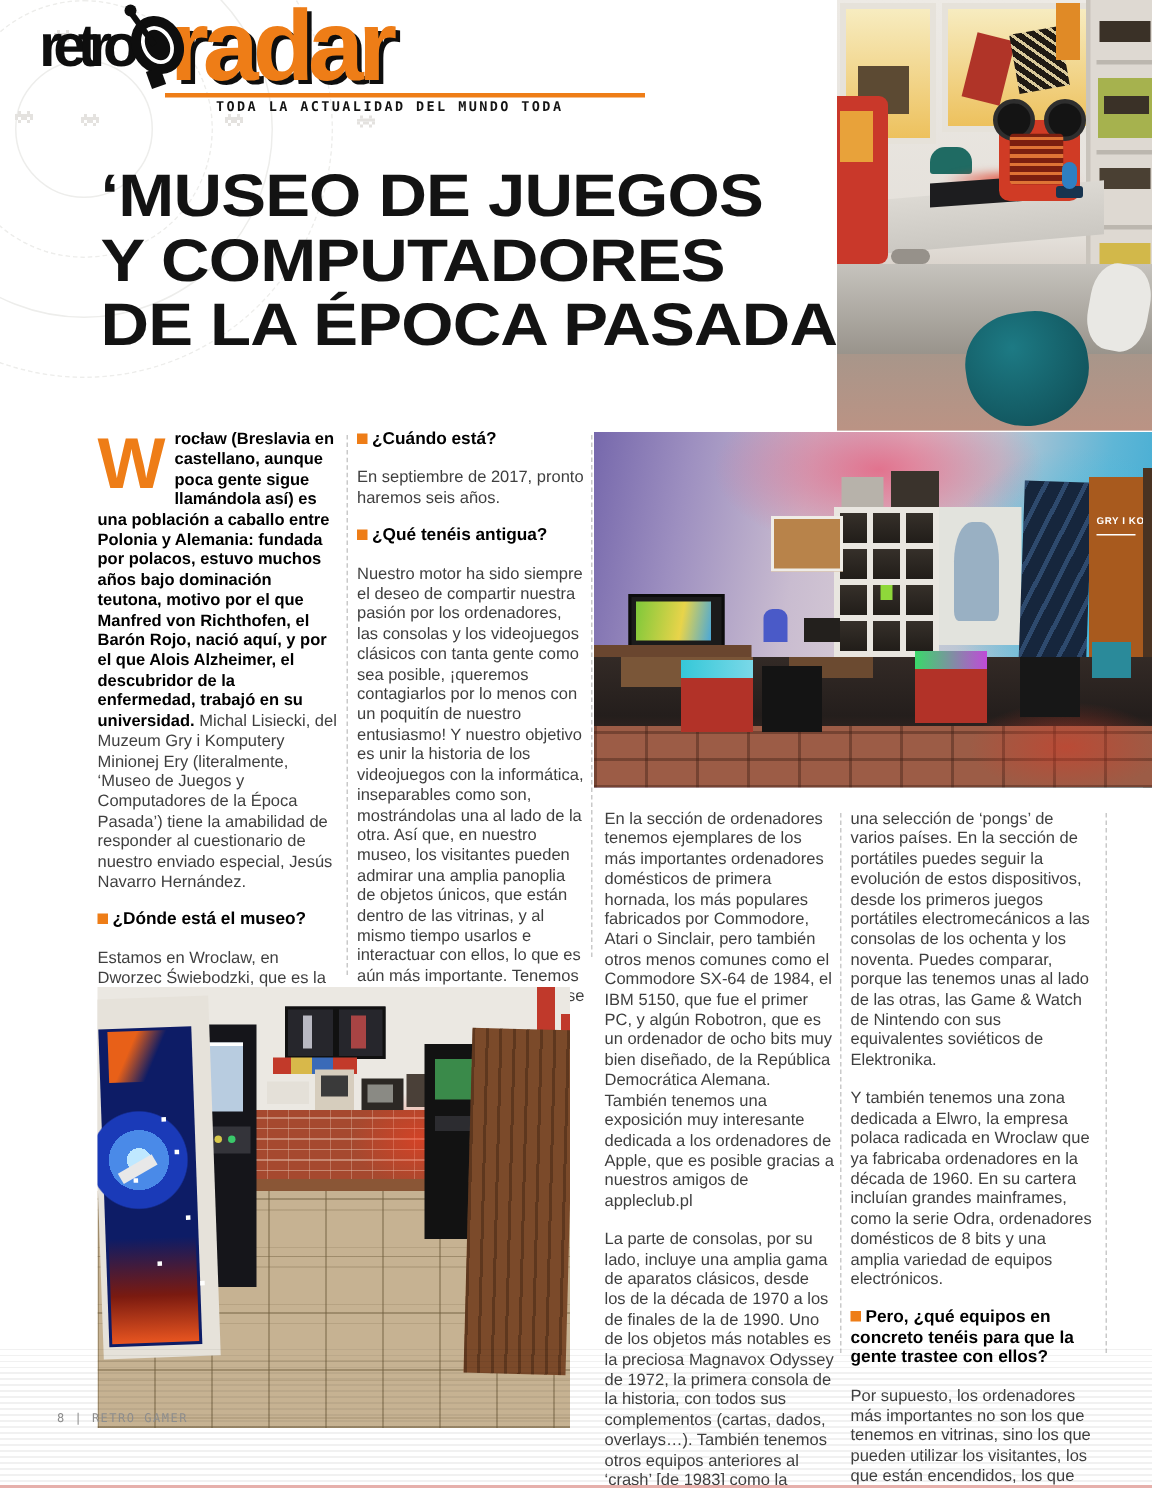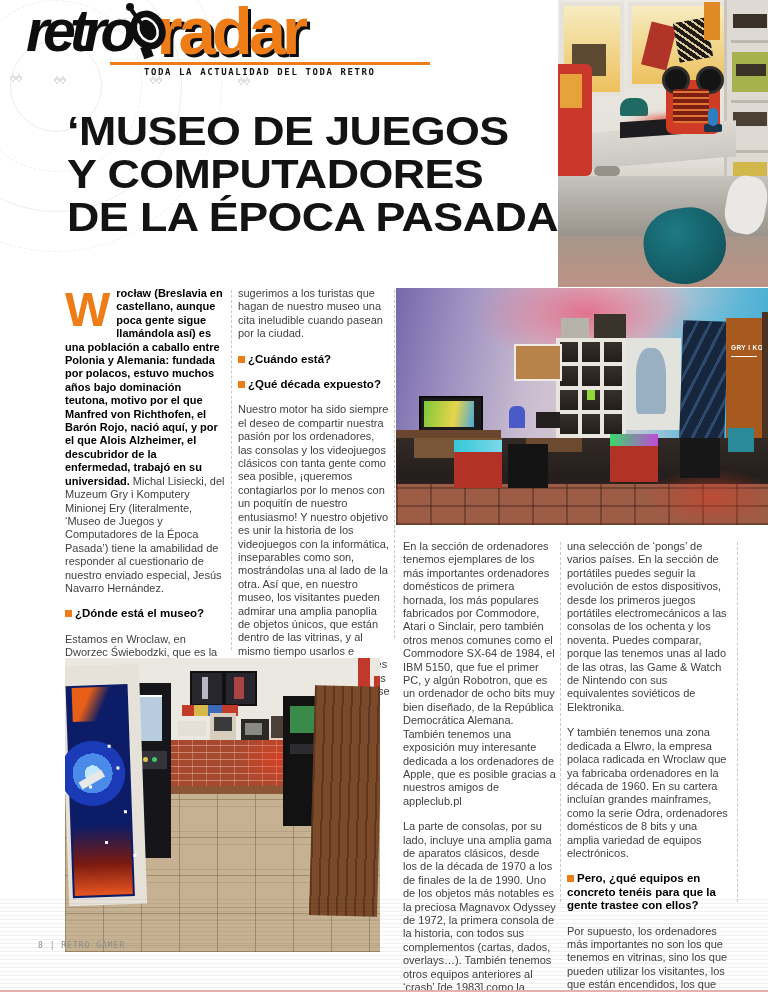--- a/index.html
+++ b/index.html
@@ -9,21 +9,21 @@
 
   
   .ring{position:absolute;border:1px solid #ededeb;border-radius:50%;}
   .ring.dashed{border-style:dashed;}
   .inv{position:absolute;width:2px;height:2px;background:transparent;
        box-shadow:2px 0 #e4e2df,8px 0 #e4e2df,0 2px #e4e2df,2px 2px #e4e2df,4px 2px #e4e2df,6px 2px #e4e2df,8px 2px #e4e2df,10px 2px #e4e2df,
        0 4px #e4e2df,4px 4px #e4e2df,6px 4px #e4e2df,10px 4px #e4e2df,2px 6px #e4e2df,8px 6px #e4e2df;}
 
   
   .logo{position:absolute;left:26px;top:2px;display:flex;align-items:flex-start;height:66px;}
-  .logo-retro{font-size:59px;line-height:58px;font-weight:bold;letter-spacing:-6px;color:#0e0e0e;font-style:italic;}
+  .logo-retro{font-size:40px;line-height:58px;font-weight:bold;letter-spacing:-6px;color:#0e0e0e;}
   .logo-radar{font-size:67px;line-height:58px;font-weight:bold;letter-spacing:-4px;color:#ee7d17;
               text-shadow:3px 3px 0 #0e0e0e;margin-left:-4px;}
   .dish{margin:0 -10px 0 -6px;position:relative;top:-2px;}
   .tagrule{position:absolute;left:110px;top:62px;width:320px;height:3px;background:#ee7d17;}
   .tagline{position:absolute;left:144px;top:67px;font-family:"DejaVu Sans Mono",monospace;
            font-size:9px;letter-spacing:1.6px;color:#141414;font-weight:bold;}
 
   
   .headline{position:absolute;left:67px;top:110px;font-weight:bold;font-size:40px;line-height:43px;
             letter-spacing:-0.5px;color:#131313;transform:scaleX(1.12);transform-origin:left top;white-space:nowrap;}
@@ -80,43 +80,43 @@
     <svg class="dish" width="46" height="60" viewBox="0 0 46 60">
       <ellipse cx="24" cy="30" rx="17" ry="20" fill="#0e0e0e" transform="rotate(-28 24 30)"></ellipse>
       <ellipse cx="24" cy="30" rx="9" ry="12" fill="none" stroke="#fff" stroke-width="2.5" transform="rotate(-28 24 30)"></ellipse>
       <line x1="22" y1="30" x2="6" y2="8" stroke="#0e0e0e" stroke-width="4"></line>
       <circle cx="6" cy="7" r="4" fill="#0e0e0e"></circle>
       <rect x="18" y="46" width="10" height="12" fill="#0e0e0e" transform="rotate(-20 23 52)"></rect>
     </svg>
     <span class="logo-radar">radar</span>
   </div>
   <div class="tagrule"></div>
-  <div class="tagline">TODA LA ACTUALIDAD DEL TODA RETRO</div>
+  <div class="tagline">TODA LA ACTUALIDAD DEL MUNDO TODA</div>
 
   <div class="headline">
     <div>‘MUSEO DE JUEGOS</div>
     <div>Y COMPUTADORES</div>
     <div>DE LA ÉPOCA PASADA’</div>
   </div>
 
   <div class="vrule" style="left:231px;top:290px;height:360px;"></div>
   <div class="vrule" style="left:394px;top:290px;height:348px;"></div>
   <div class="vrule" style="left:560px;top:542px;height:360px;"></div>
   <div class="vrule" style="left:737px;top:542px;height:360px;"></div>
 
   <div class="col" style="left:65px;top:287px;width:160px;">
     <p><span class="dropcap">W</span><span class="lead">rocław (Breslavia en castellano, aunque poca gente sigue llamándola así) es una población a caballo entre Polonia y Alemania: fundada por polacos, estuvo muchos años bajo dominación teutona, motivo por el que Manfred von Richthofen, el Barón Rojo, nació aquí, y por el que Alois Alzheimer, el descubridor de la enfermedad, trabajó en su universidad.</span><span> Michal Lisiecki, del Muzeum Gry i Komputery Minionej Ery (literalmente, ‘Museo de Juegos y Computadores de la Época Pasada’) tiene la amabilidad de responder al cuestionario de nuestro enviado especial, Jesús Navarro Hernández.</span></p>
     <p class="qhead"><span class="qsq"></span><span>¿Dónde está el museo?</span></p>
     <p>Estamos en Wroclaw, en Dworzec Świebodzki, que es la antigua estación central de tren, construida en el siglo XIX. Estamos pegados al casco histórico, a diez minutos andando de la preciosa plaza mayor [Rynek], así que</p>
   </div>
 
   <div class="col" style="left:238px;top:287px;width:153px;">
-    <p>sugerimos a los turistas que hagan de nuestro museo una cita ineludible cuando pasean por la ciudad.</p>
     <p class="qhead"><span class="qsq"></span><span>¿Cuándo está?</span></p>
-    <p class="qhead"><span class="qsq"></span><span>¿Qué década expuesto?</span></p>
+    <p>En septiembre de 2017, pronto haremos seis años.</p>
+    <p class="qhead"><span class="qsq"></span><span>¿Qué tenéis antigua?</span></p>
     <p>Nuestro motor ha sido siempre el deseo de compartir nuestra pasión por los ordenadores, las consolas y los videojuegos clásicos con tanta gente como sea posible, ¡queremos contagiarlos por lo menos con un poquitín de nuestro entusiasmo! Y nuestro objetivo es unir la historia de los videojuegos con la informática, inseparables como son, mostrándolas una al lado de la otra. Así que, en nuestro museo, los visitantes pueden admirar una amplia panoplia de objetos únicos, que están dentro de las vitrinas, y al mismo tiempo usarlos e interactuar con ellos, lo que es aún más importante. Tenemos unos cincuenta equipos que se pueden utilizar, entre ordenadores, consolas y máquinas recreativas.</p>
   </div>
 
   <div class="col" style="left:403px;top:540px;width:153px;">
     <p>En la sección de ordenadores tenemos ejemplares de los más importantes ordenadores domésticos de primera hornada, los más populares fabricados por Commodore, Atari o Sinclair, pero también otros menos comunes como el Commodore SX-64 de 1984, el IBM 5150, que fue el primer PC, y algún Robotron, que es un ordenador de ocho bits muy bien diseñado, de la República Democrática Alemana. También tenemos una exposición muy interesante dedicada a los ordenadores de Apple, que es posible gracias a nuestros amigos de appleclub.pl</p>
     <p>La parte de consolas, por su lado, incluye una amplia gama de aparatos clásicos, desde los de la década de 1970 a los de finales de la de 1990. Uno de los objetos más notables es la preciosa Magnavox Odyssey de 1972, la primera consola de la historia, con todos sus complementos (cartas, dados, overlays…). También tenemos otros equipos anteriores al ‘crash’ [de 1983] como la Intellivision, la Fairchild Channel F o la Phillips Videopac, así como</p>
   </div>
 
   <div class="col" style="left:567px;top:540px;width:163px;">
     <p>una selección de ‘pongs’ de varios países. En la sección de portátiles puedes seguir la evolución de estos dispositivos, desde los primeros juegos portátiles electromecánicos a las consolas de los ochenta y los noventa. Puedes comparar, porque las tenemos unas al lado de las otras, las Game &amp; Watch de Nintendo con sus equivalentes soviéticos de Elektronika.</p>

